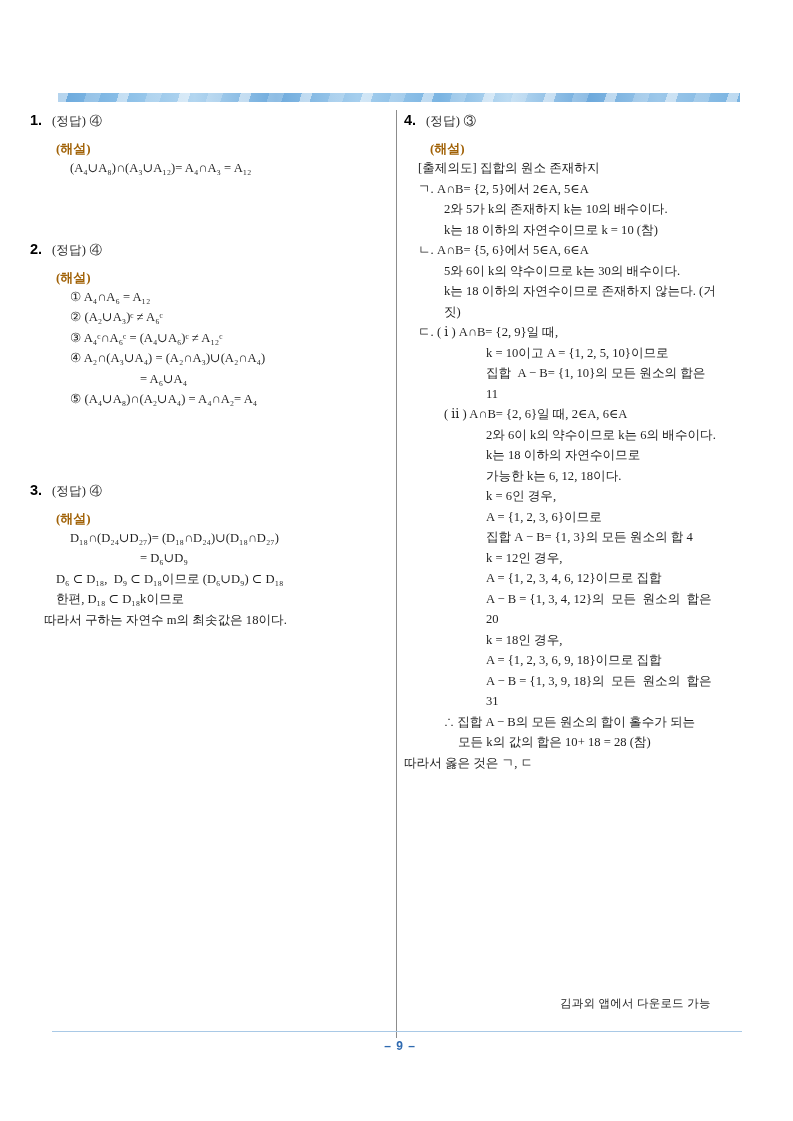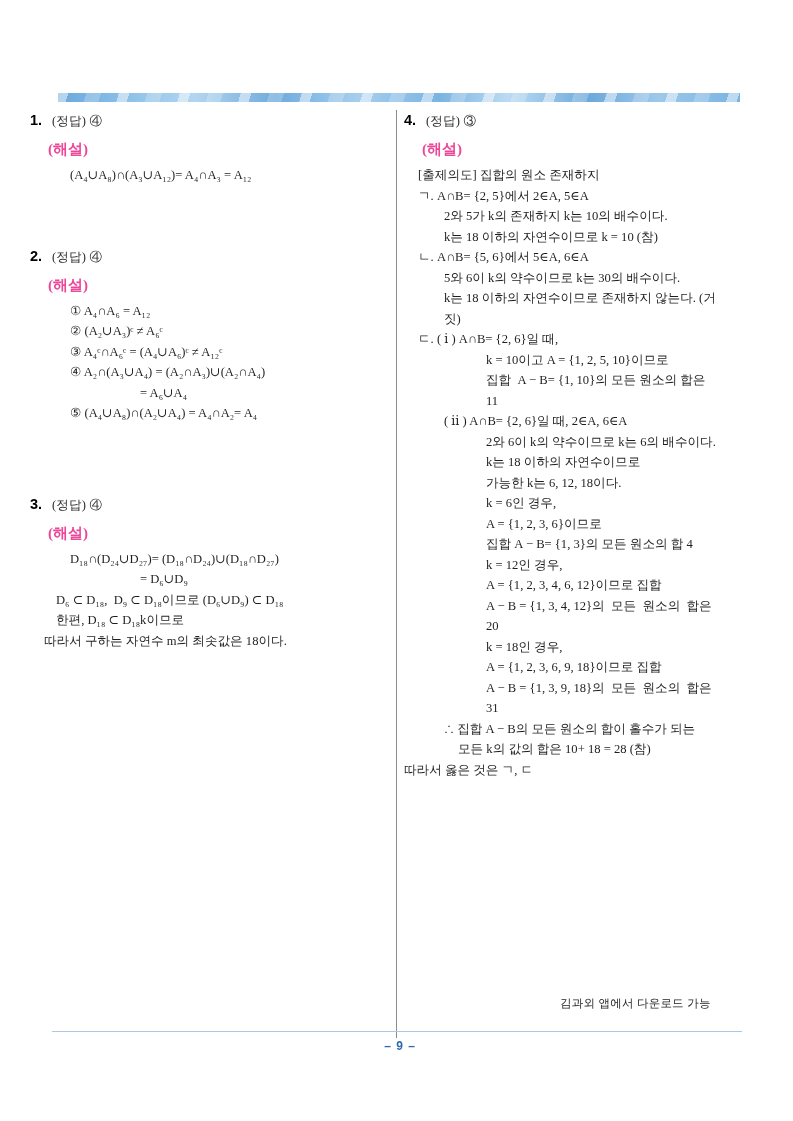--- a/index.html
+++ b/index.html
@@ -82,29 +82,29 @@
     font-size: 14.5px;
     color: #000;
     min-width: 16px;
   }
   .prob-answer {
     font-size: 12.5px;
     letter-spacing: 0.2px;
     color: #2b2b2b;
   }
   .prob-solution-label {
-    font-size: 15px;
-    margin-left: 18px;
+    font-size: 13px;
+    margin-left: 26px;
     margin-top: 9px;
-    color: #ec4899;
+    color: #a16207;
     font-weight: 600;
   }
 
   .body {
-    margin-top: 6px;
+    margin-top: 0;
     font-size: 12.6px;
     line-height: 20.5px;
     color: #1e1e1e;
   }
   .ln { white-space: pre-wrap; }
 
   
   .i0  { margin-left: 0px; }
   .i1  { margin-left: 14px; }
   .i2  { margin-left: 26px; }
@@ -223,21 +223,21 @@
       <div class="prob-solution-label">(해설)</div>
       <div class="body">
         <div class="ln math i1">[출제의도] 집합의 원소 존재하지</div>
         <div class="ln math i1">ㄱ. A∩B= {2, 5}에서 2∈A, 5∈A</div>
         <div class="ln math i3">2와 5가 k의 존재하지 k는 10의 배수이다.</div>
         <div class="ln math i3">k는 18 이하의 자연수이므로 k = 10 (참)</div>
         <div class="ln math i1">ㄴ. A∩B= {5, 6}에서 5∈A, 6∈A</div>
         <div class="ln math i3">5와 6이 k의 약수이므로 k는 30의 배수이다.</div>
         <div class="ln math i3">k는 18 이하의 자연수이므로 존재하지 않는다. (거</div>
         <div class="ln math i3">짓)</div>
-        <div class="ln math i1">ㄷ. ( ⅰ ) A∩B= {2, 6}일 때,</div>
+        <div class="ln math i1">ㄷ. ( ⅰ ) A∩B= {2, 9}일 때,</div>
         <div class="ln math i6">k = 10이고 A = {1, 2, 5, 10}이므로</div>
         <div class="ln math i6">집합  A − B= {1, 10}의 모든 원소의 합은</div>
         <div class="ln math i6">11</div>
         <div class="ln math i3">( ⅱ ) A∩B= {2, 6}일 때, 2∈A, 6∈A</div>
         <div class="ln math i6">2와 6이 k의 약수이므로 k는 6의 배수이다.</div>
         <div class="ln math i6">k는 18 이하의 자연수이므로</div>
         <div class="ln math i6">가능한 k는 6, 12, 18이다.</div>
         <div class="ln math i6">k = 6인 경우,</div>
         <div class="ln math i6">A = {1, 2, 3, 6}이므로</div>
         <div class="ln math i6">집합 A − B= {1, 3}의 모든 원소의 합 4</div>

